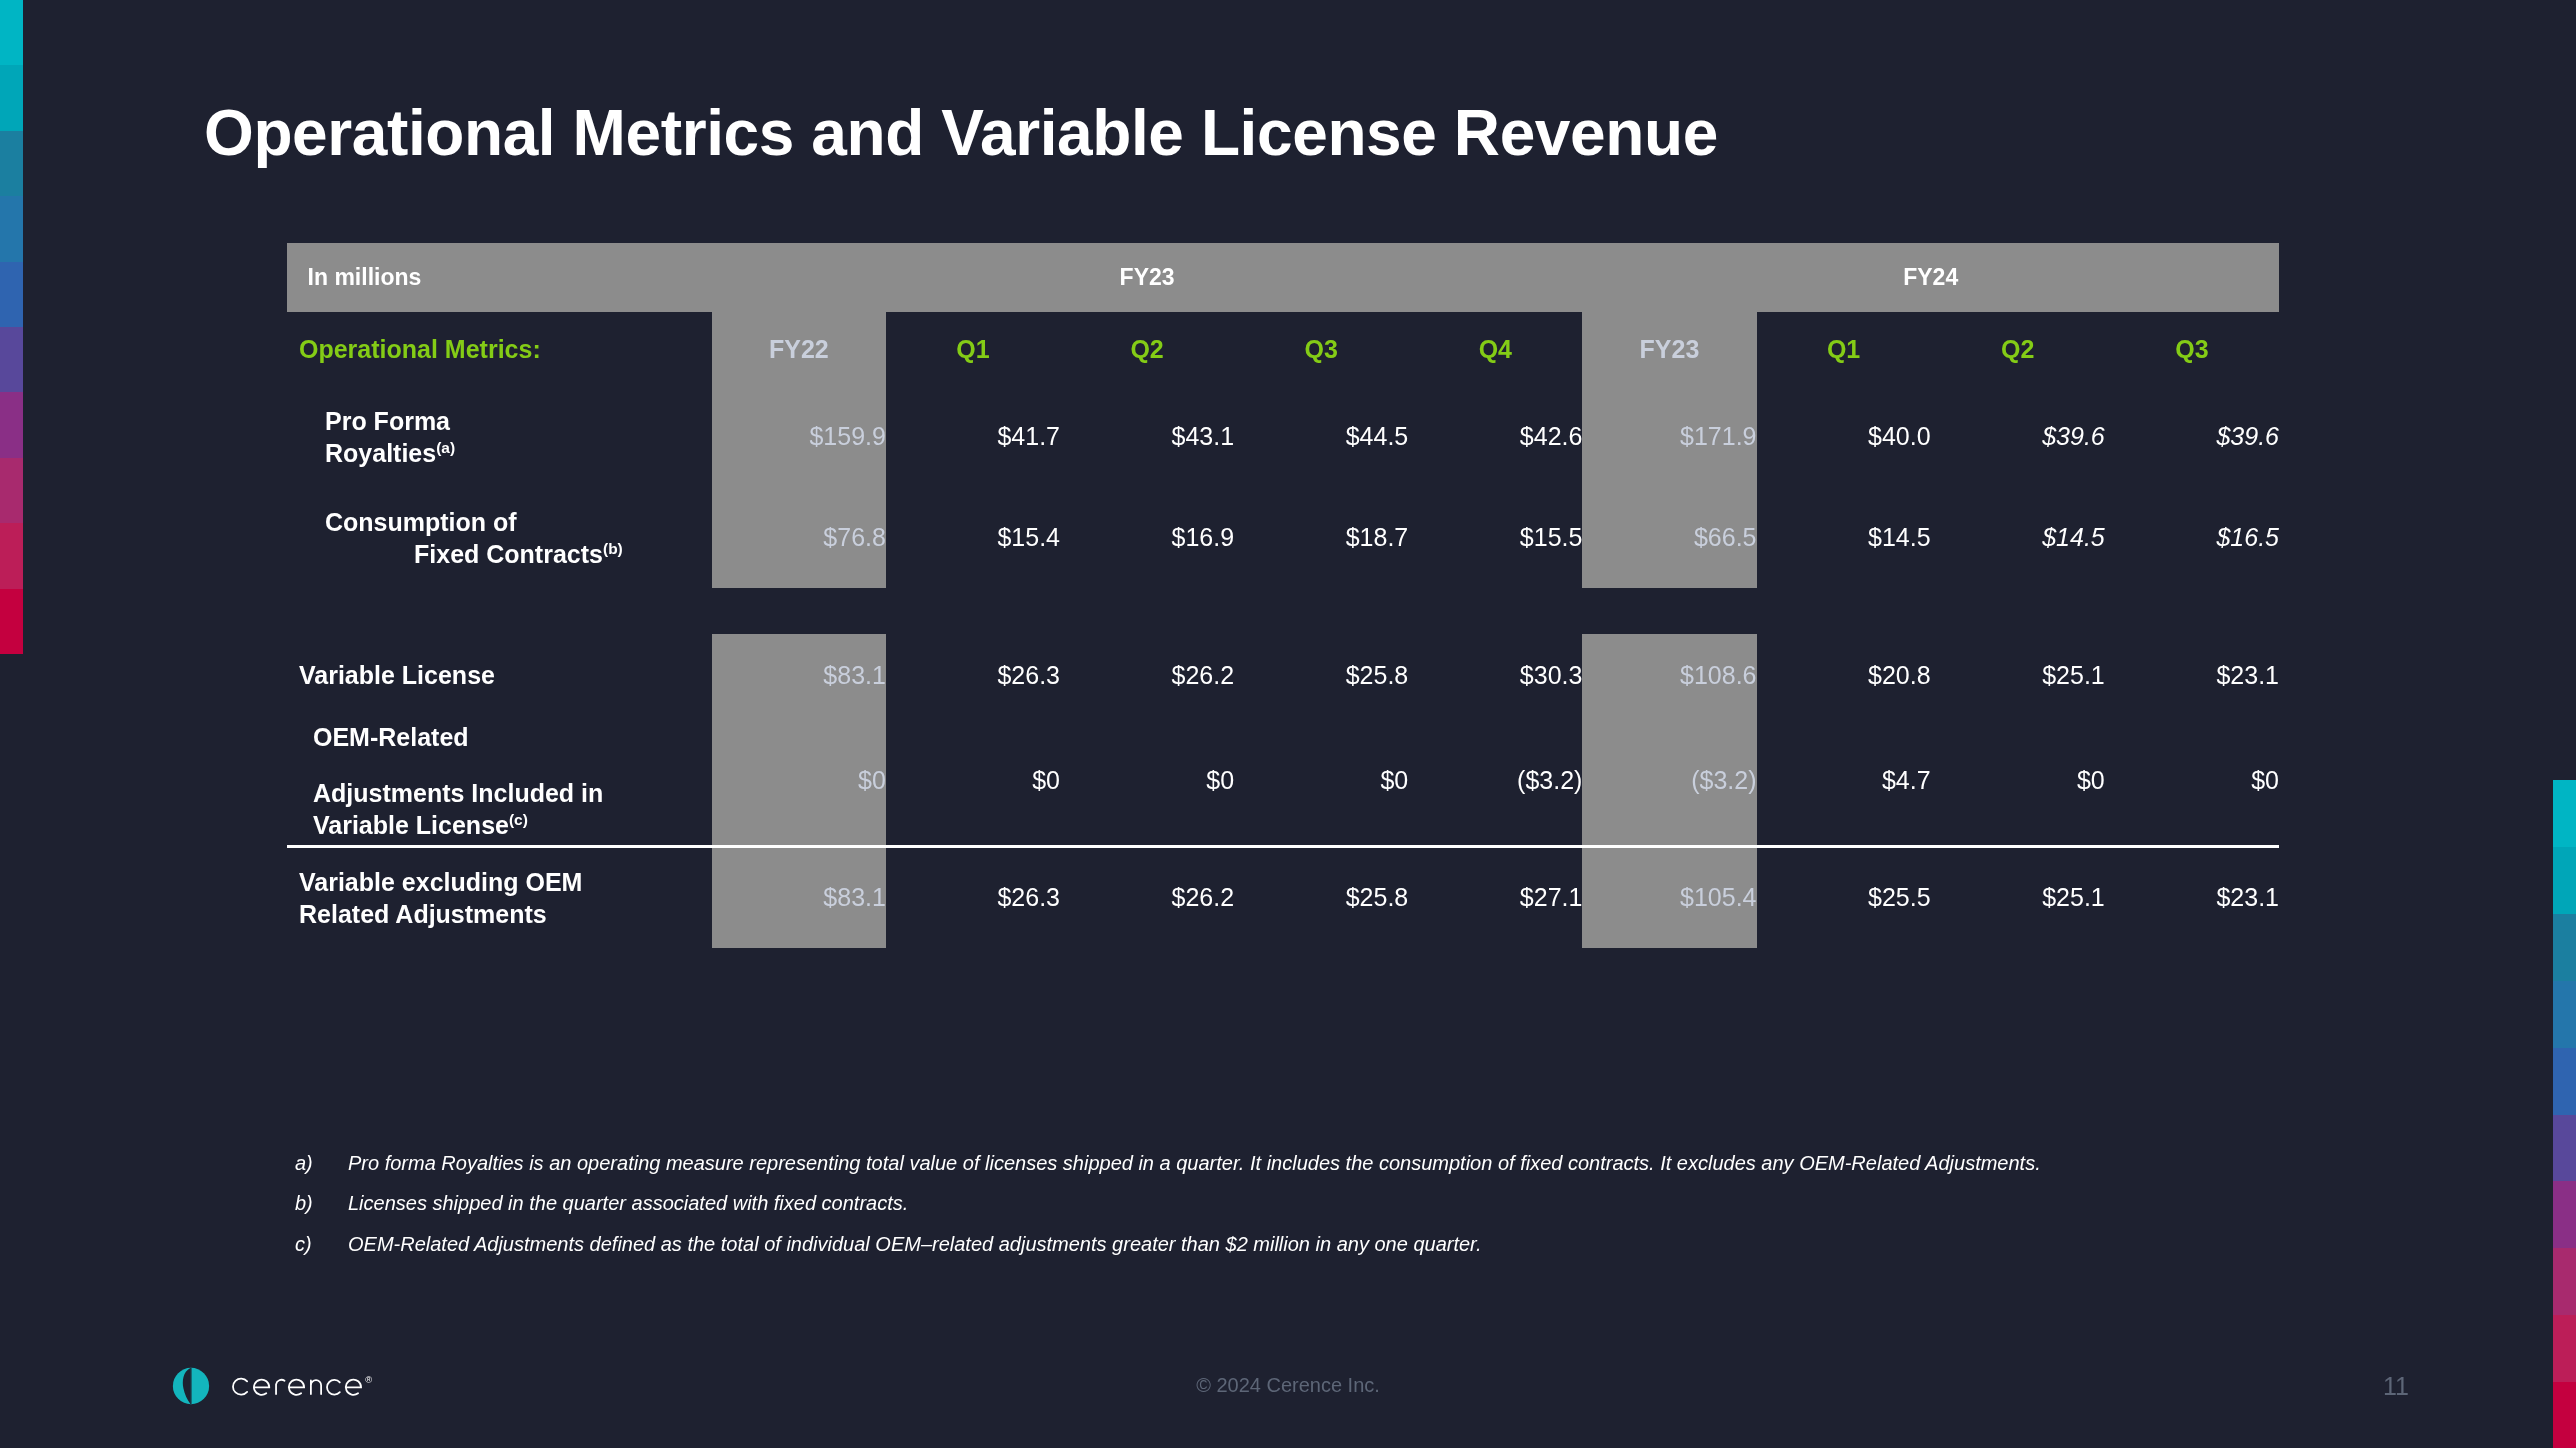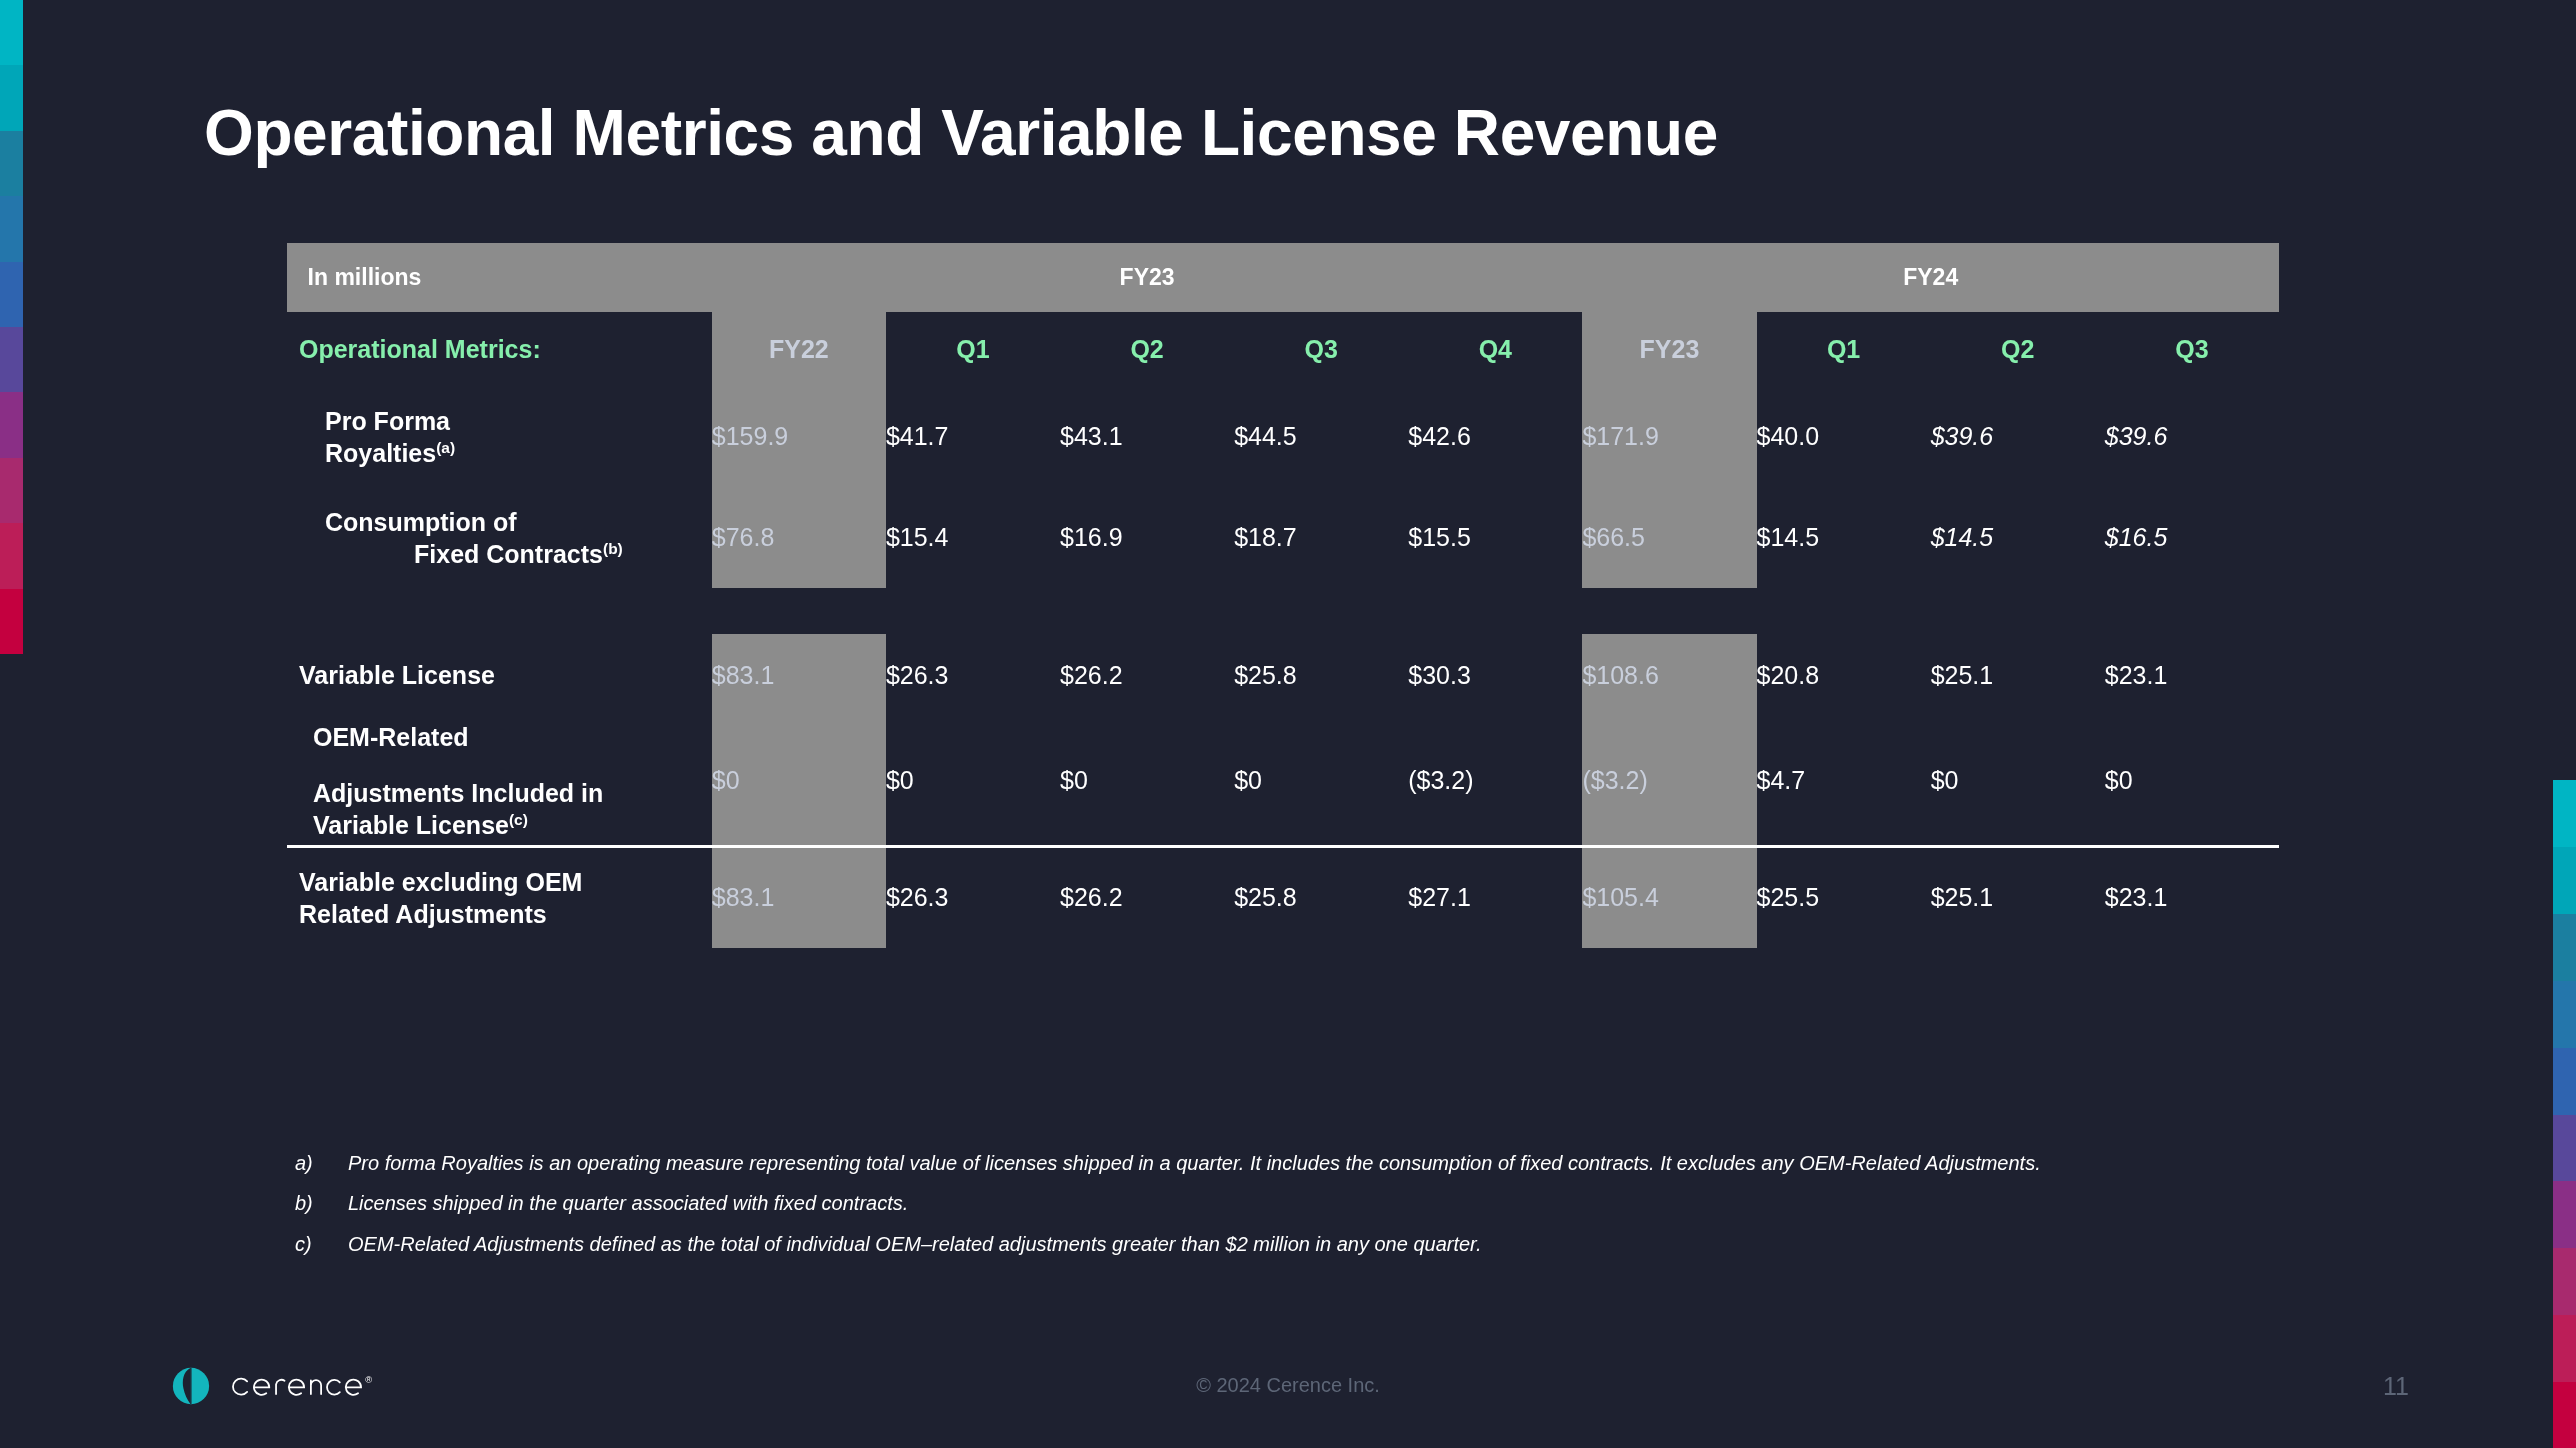--- a/index.html
+++ b/index.html
@@ -62,39 +62,39 @@
   tr.band td.band-left {
     text-align: left;
     padding-left: 20.6px;
   }
 
   
   tr.subhead td {
     height: 74px;
     font-size: 25px;
     font-weight: 700;
-    color: #86efac;
+    color: #84cc16;
     text-align: center;
     vertical-align: middle;
   }
   tr.subhead td.rowlabel {
     text-align: left;
     padding-left: 12px;
     font-size: 25px;
   }
 
   
   td.shaded { background: #8c8c8c; }
   td.shaded.dim { color: #c9cfdc; }
 
   
   tr.data td {
     font-size: 25px;
     color: #ffffff;
-    text-align: left;
+    text-align: right;
     vertical-align: middle;
   }
   tr.data td.rowlabel {
     text-align: left;
     font-weight: 700;
     line-height: 1.28;
   }
   td.ital { font-style: italic; }
 
   .pad-1 { padding-left: 38px; }

